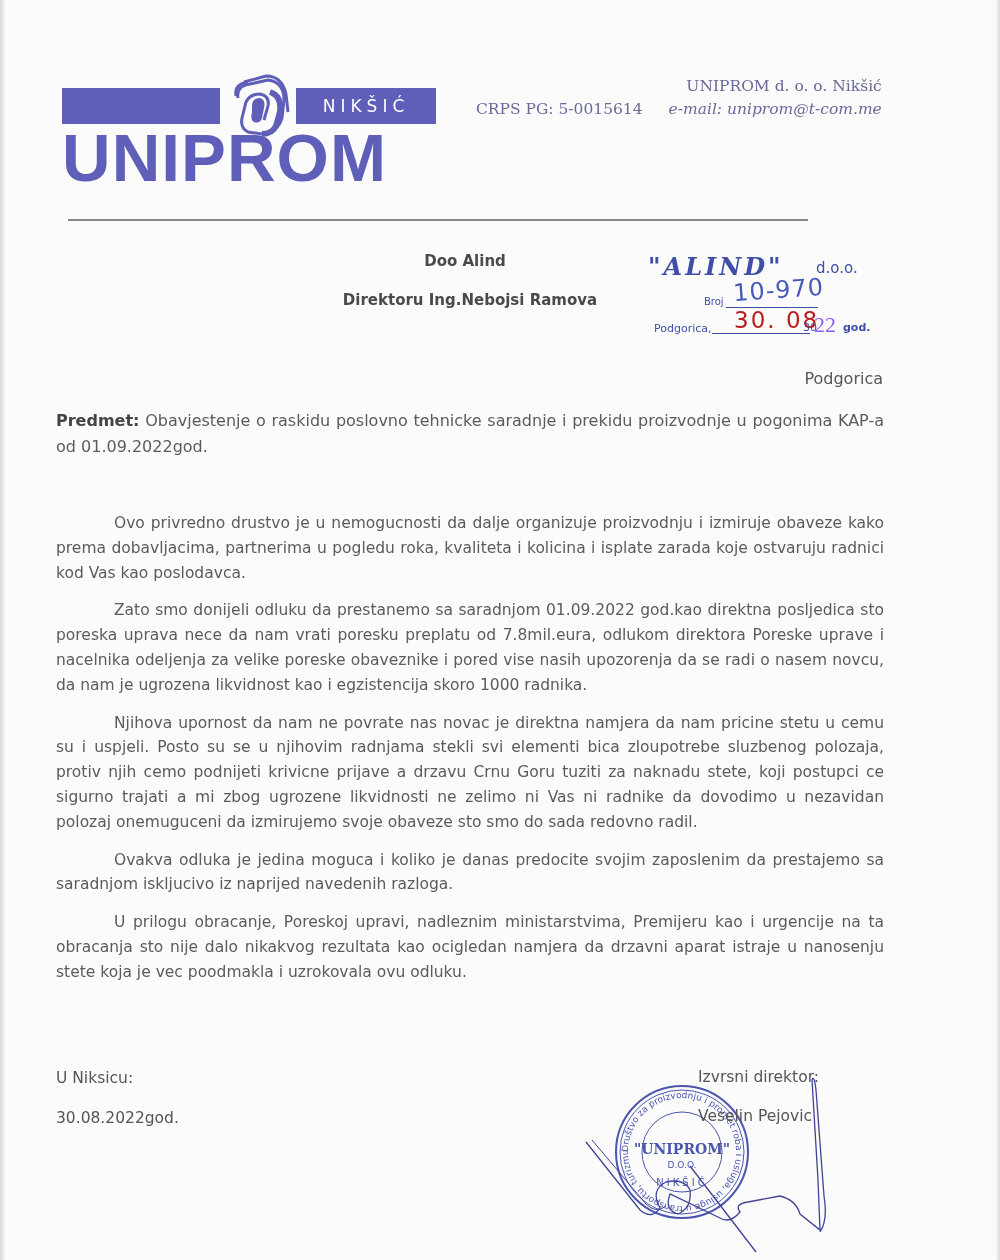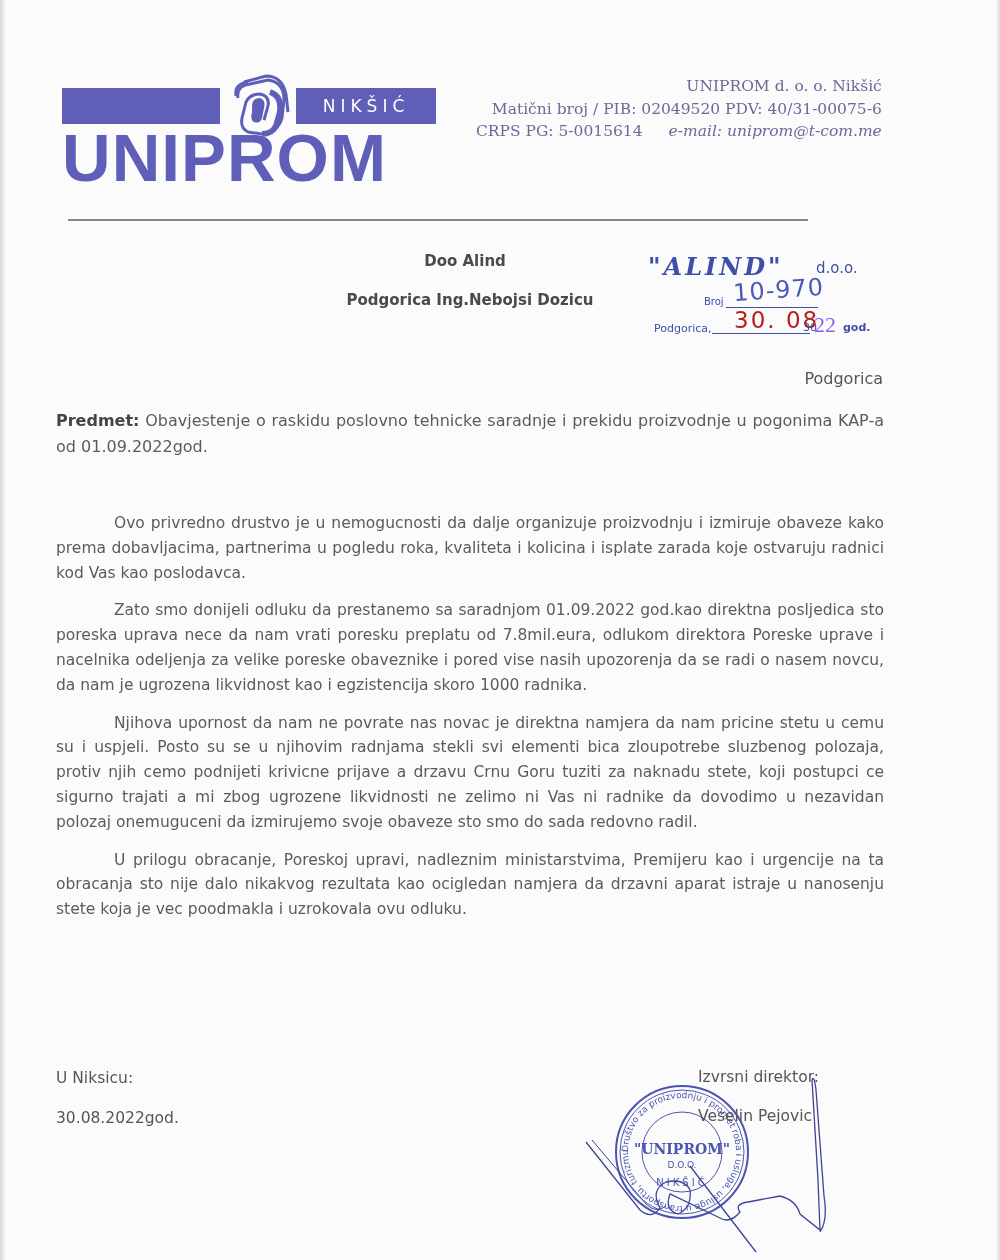--- a/index.html
+++ b/index.html
@@ -84,31 +84,30 @@
     <path d="M26 34 Q26 26 34 26 Q40 28 38 36 L36 46 Q34 52 28 50 Q24 48 26 40 Z" fill="#5f5fb9"></path>
     <path d="M44 20 Q56 24 54 40 L50 54 Q46 62 36 62" fill="none" stroke="#5f5fb9" stroke-width="6"></path>
   </svg>
   <div class="bar-right"></div>
   <div class="niksic">NIKŠIĆ</div>
   <div class="wordmark">UNIPROM</div>
 </div>
 
 <div class="company-info">
   <div class="l1">UNIPROM  d. o. o.  Nikšić</div>
-  <div>Matični broj / PIB: 02049520     PDV: 40/31-00075-6</div>
   <div>
     <span>CRPS PG: 5-0015614</span><span class="email">e-mail: uniprom@t-com.me</span>
   </div>
 </div>
 
 <div class="header-rule"></div>
 
 <div class="addressee">
   <div class="company">Doo Alind</div>
-  <div class="director">Podgorica Ing.Nebojsi Dozicu</div>
+  <div class="director">Direktoru Ing.Nebojsi Ramova</div>
 </div>
 
 <div class="stamp-received">
   <div class="alind">"ALIND"</div>
   <div class="doo">d.o.o.</div>
   <div class="broj-label">Broj</div>
   <div class="broj-line"></div>
   <div class="broj-value">10-970</div>
   <div class="city-label">Podgorica,</div>
   <div class="date-line"></div>
@@ -122,20 +121,21 @@
 
 <div class="subject">
   <span class="label">Predmet:</span>
   <span>Obavjestenje o raskidu poslovno tehnicke saradnje i prekidu proizvodnje u pogonima KAP-a od  01.09.2022god.</span>
 </div>
 
 <div class="body-text">
   <p>Ovo privredno drustvo je u nemogucnosti da dalje organizuje proizvodnju i izmiruje obaveze kako prema dobavljacima, partnerima u pogledu roka, kvaliteta i kolicina i isplate zarada koje ostvaruju radnici kod Vas kao poslodavca.</p>
   <p>Zato smo donijeli odluku da prestanemo sa saradnjom  01.09.2022 god.kao direktna posljedica sto poreska uprava nece da nam vrati poresku preplatu od  7.8mil.eura, odlukom direktora Poreske uprave i nacelnika odeljenja za velike poreske obaveznike i pored vise nasih upozorenja da se radi o nasem novcu, da nam je ugrozena likvidnost kao i egzistencija skoro 1000 radnika.</p>
   <p>Njihova upornost da nam ne povrate nas novac je direktna namjera da nam pricine stetu u cemu su i uspjeli. Posto su se u njihovim radnjama stekli svi elementi bica zloupotrebe sluzbenog polozaja, protiv njih cemo podnijeti krivicne prijave a drzavu Crnu Goru tuziti za naknadu stete, koji postupci ce sigurno trajati a mi zbog ugrozene likvidnosti ne zelimo ni Vas ni radnike da dovodimo u nezavidan polozaj onemuguceni da izmirujemo svoje obaveze sto smo do sada redovno radil.</p>
+  <p>Ovakva odluka je jedina moguca i koliko je danas predocite svojim zaposlenim da prestajemo sa saradnjom iskljucivo iz naprijed navedenih razloga.</p>
   <p>U prilogu obracanje, Poreskoj upravi, nadleznim ministarstvima, Premijeru kao i urgencije na ta obracanja  sto nije dalo nikakvog rezultata kao ocigledan namjera da drzavni aparat istraje u nanosenju stete koja je vec poodmakla i uzrokovala ovu odluku.</p>
 </div>
 
 <div class="closing-place">U Niksicu:</div>
 <div class="closing-date">30.08.2022god.</div>
 
 <svg class="seal" viewBox="0 0 140 140">
   <defs>
     <path id="sealRing" d="M70,70 m-54,0 a54,54 0 1,1 108,0 a54,54 0 1,1 -108,0"></path>
   </defs>

